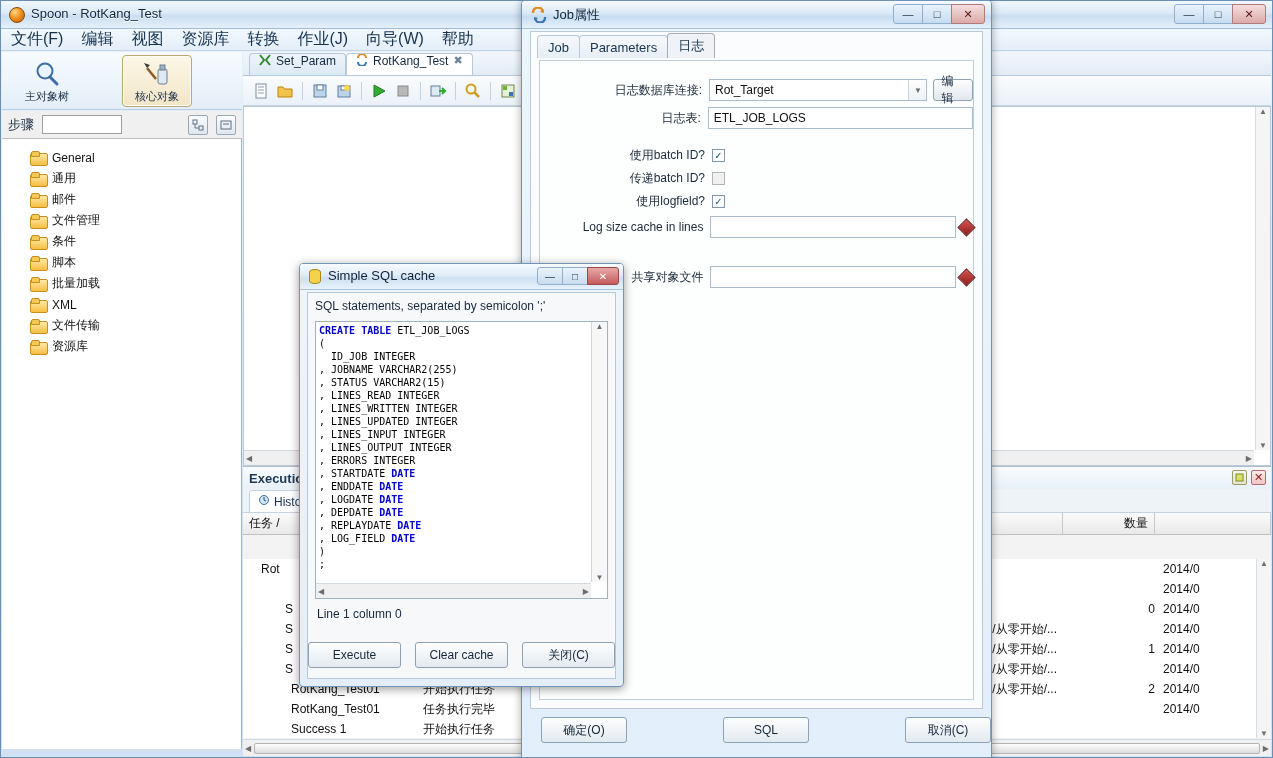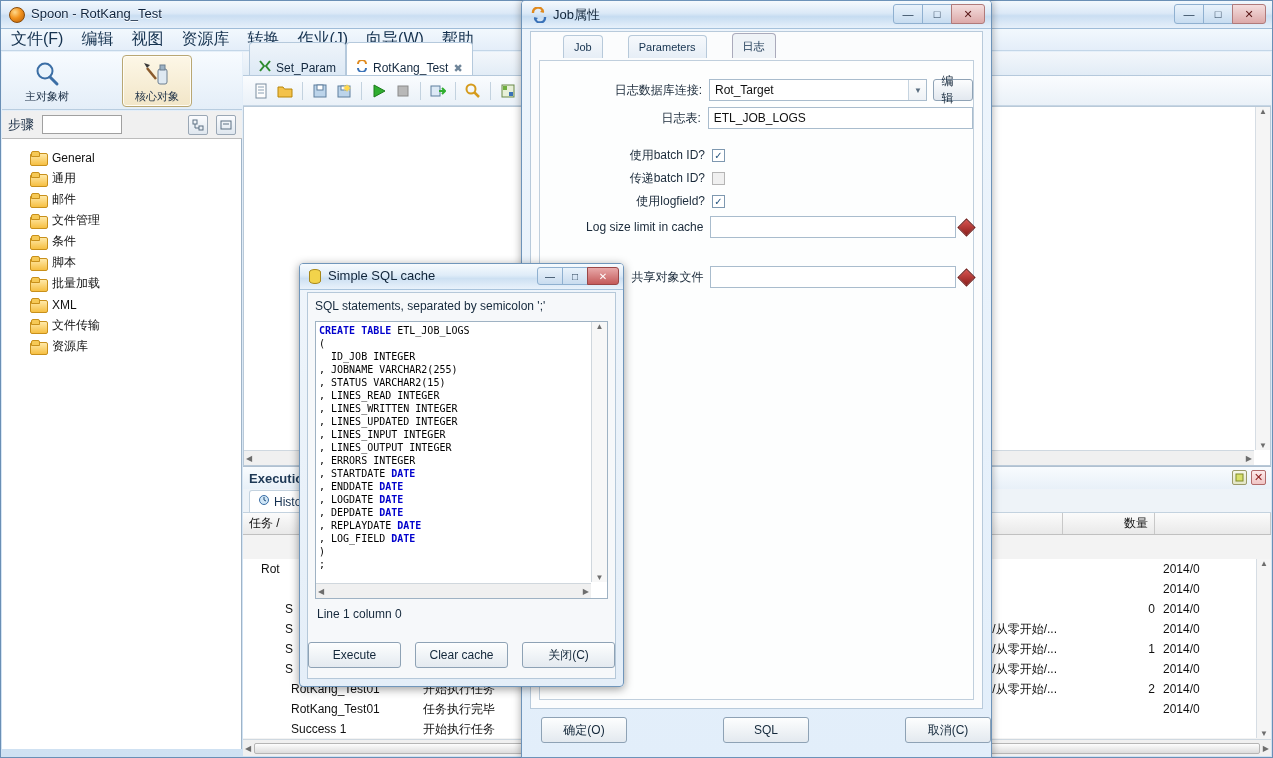--- a/index.html
+++ b/index.html
@@ -118,21 +118,21 @@
   .work {
     position: absolute; left: 242px; top: 51px; right: 1px; bottom: 1px;
     background: #ffffff;
   }
   .tabrow {
     height: 24px; background: linear-gradient(180deg,#f3f7fb,#e2ecf6);
     border-bottom: 1px solid #b5c9dc; display: flex; align-items: flex-end;
     padding-left: 6px; position: relative;
   }
   .wtab {
-    height: 33px; display: flex; align-items: flex-end; gap: 5px; padding: 0 9px;
+    height: 22px; display: flex; align-items: flex-start; gap: 5px; padding: 0 9px;
     font-size: 12px; color: #13283f;
     border: 1px solid #b5c9dc; border-bottom: none;
     border-radius: 4px 4px 0 0; background: linear-gradient(180deg,#eef4fa,#dde9f5);
   }
   .wtab.active { background: #fff; }
   .tabx { color: #6f8599; font-size: 11px; }
   .toolbar2 {
     height: 30px; background: linear-gradient(180deg,#fafcfe,#eaf1f8);
     border-bottom: 1px solid #c6d6e5;
     display: flex; align-items: center; gap: 4px; padding-left: 8px;
@@ -207,25 +207,25 @@
   .jb-icon {
     position: absolute; left: 9px; top: 6px; width: 16px; height: 16px;
   }
   .jb-text { position: absolute; left: 31px; top: 5px; font-size: 13px; color: #0f2338; }
   .jb-body {
     position: absolute; left: 8px; top: 30px; right: 8px; bottom: 48px;
     background: #fbfcfd; border: 1px solid #b8cadb;
   }
   .jtabs { height: 26px; display: flex; align-items: flex-end; padding-left: 6px; }
   .jtab {
-    height: 23px; padding: 0 10px; font-size: 11px; color: #15324f;
+    height: 23px; padding: 0 10px; font-size: 13px; color: #15324f;
     display: flex; align-items: center;
     border: 1px solid #b7c9da; border-bottom: none;
     background: linear-gradient(180deg,#f6f9fc,#e6eef6);
-    border-radius: 4px 4px 0 0; margin-right: -1px; margin-left: 26px;
+    border-radius: 4px 4px 0 0; margin-right: -1px;
   }
   .jtab.active { background: #eff3f7; height: 25px; border-color: #aab; }
   .jform {
     position: absolute; left: 8px; top: 28px; right: 8px; bottom: 8px;
     border: 1px solid #c0cfdd; background: #fdfefe; padding-top: 18px;
   }
   .frow { display: flex; align-items: center; margin-bottom: 6px; }
   .flabel { width: 172px; text-align: right; padding-right: 7px; font-size: 12px; color: #1a2a3a; }
   .finput {
     height: 22px; background: #fff; border: 1px solid #a9bccd;
@@ -692,21 +692,21 @@
         <div class="frow">
           <div class="flabel">传递batch ID?</div>
           <div class="chk off"></div>
         </div>
         <div class="frow">
           <div class="flabel">使用logfield?</div>
           <div class="chk">✓</div>
         </div>
 
         <div class="frow">
-          <div class="flabel">Log size limit in cache</div>
+          <div class="flabel">Log size cache in lines</div>
           <div class="finput" style="width:248px"></div>
           <span class="diamond"></span>
         </div>
 
         <div style="height:22px"></div>
 
         <div class="frow">
           <div class="flabel">共享对象文件</div>
           <div class="finput" style="width:248px"></div>
           <span class="diamond"></span>

